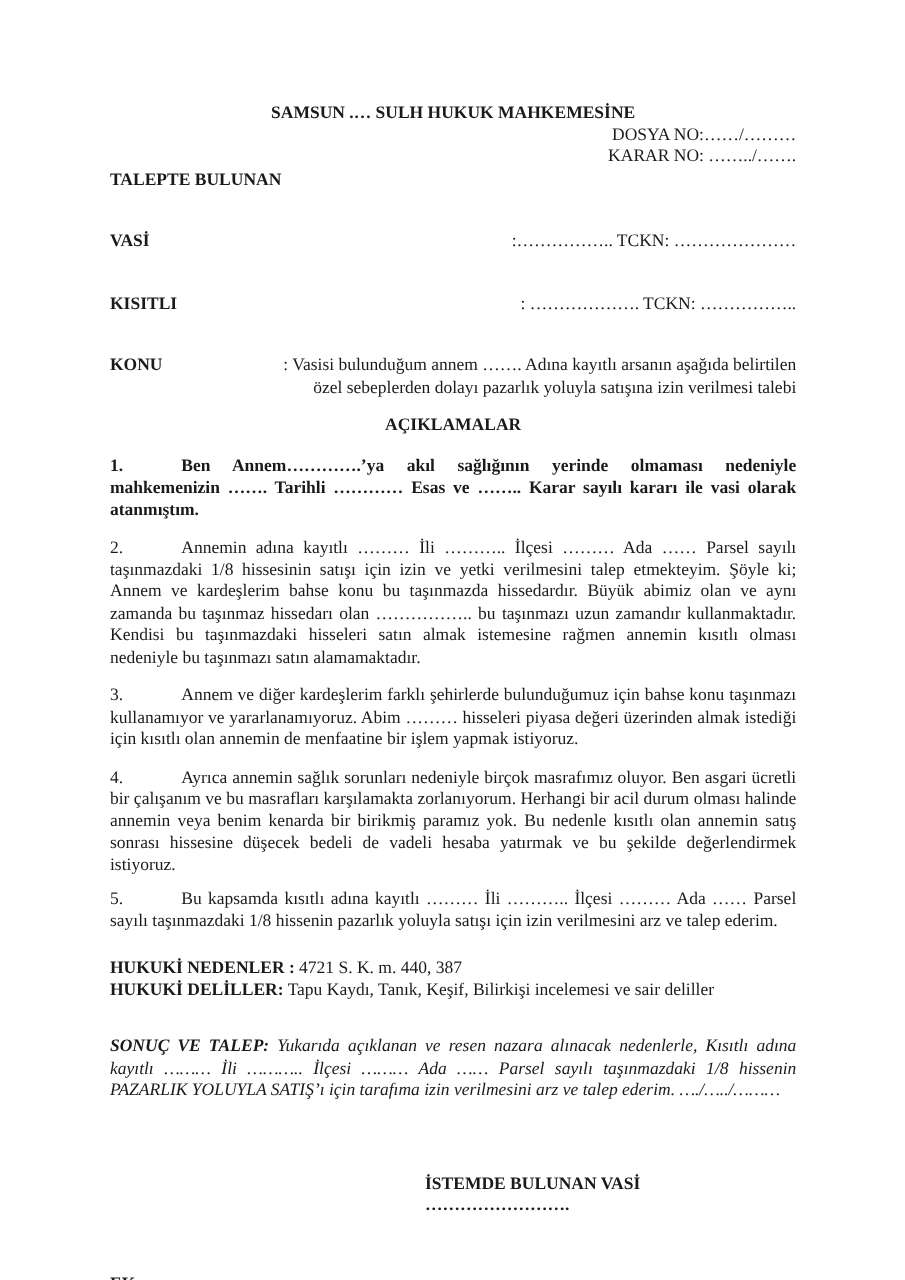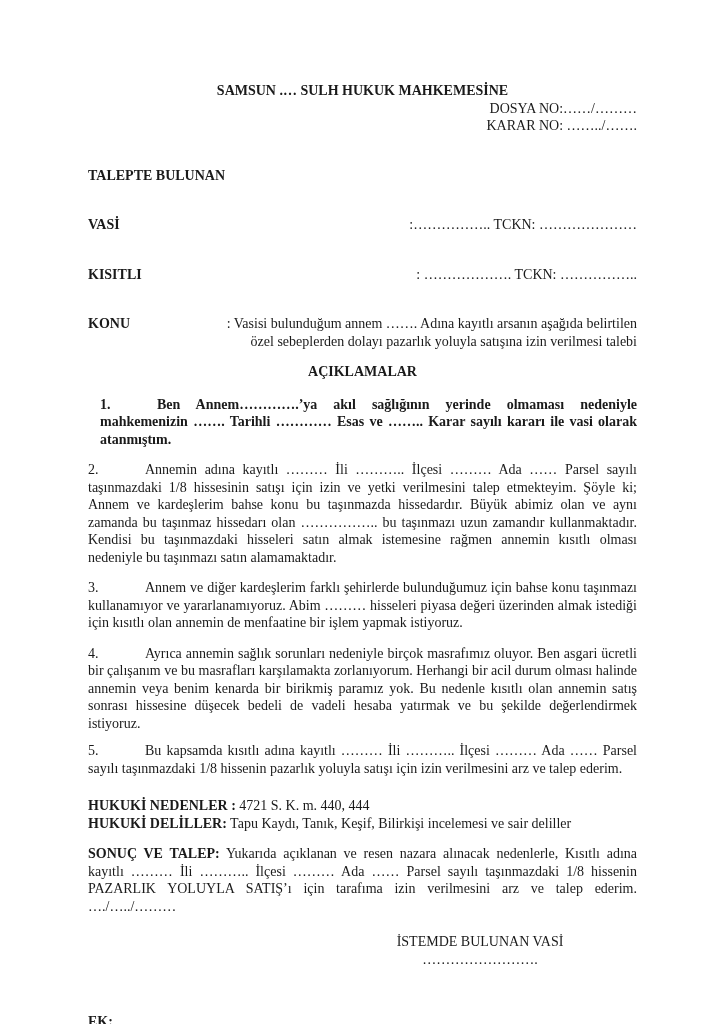--- a/index.html
+++ b/index.html
@@ -21,21 +21,21 @@
   .title {
     text-align: center;
     font-weight: bold;
   }
   .refs {
     text-align: right;
     font-weight: normal;
   }
   .section-heading {
     font-weight: bold;
-    margin-top: 32px;
+    margin-top: 1px;
   }
   .party-row { display: flex; margin-top: 32px; }
   .party-row .label {
     flex: 0 0 112px;
     font-weight: bold;
   }
   .party-row .value {
     flex: 1;
     padding-left: 7px;
     text-indent: -7px;
@@ -43,31 +43,30 @@
   }
   .center-heading {
     text-align: center;
     font-weight: bold;
     margin-top: 13px;
   }
   .para {
     text-align: justify;
     margin: 13px 0 0 0;
   }
-  .para.first { margin-top: 15px; font-weight: bold; margin-left: 12px; }
+  .para.first { margin-top: 15px; font-weight: bold; }
   .para.last-exp { margin-top: 10px; }
   .pnum { display: inline-block; width: 57px; }
   .legal-block { margin-top: 20px; }
   .legal-line { text-align: left; }
-  .conclusion { margin-top: 13px; }
+  .conclusion { margin-top: 28px; font-style: italic; }
   .signature {
-    margin: 18px 17px 0 auto;
+    margin: 57px 17px 0 auto;
     width: 280px;
-    text-align: center;
-    font-weight: normal;
+    font-weight: bold;
   }
   .attachments { margin-top: 45px; }
   .ek-heading { font-weight: bold; }
   .ek-item {
     display: flex;
     margin-top: 2px;
     padding-left: 36px;
   }
   .ek-item .bullet {
     flex: 0 0 28px;
@@ -109,21 +108,21 @@
 
   <p class="para"><span class="pnum">2.</span><span>Annemin adına kayıtlı ……… İli ……….. İlçesi ……… Ada …… Parsel sayılı taşınmazdaki 1/8 hissesinin satışı için izin ve yetki verilmesini talep etmekteyim. Şöyle ki; Annem ve kardeşlerim bahse konu bu taşınmazda hissedardır. Büyük abimiz olan ve aynı zamanda bu taşınmaz hissedarı olan …………….. bu taşınmazı uzun zamandır kullanmaktadır. Kendisi bu taşınmazdaki hisseleri satın almak istemesine rağmen annemin kısıtlı olması nedeniyle bu taşınmazı satın alamamaktadır.</span></p>
 
   <p class="para"><span class="pnum">3.</span><span>Annem ve diğer kardeşlerim farklı şehirlerde bulunduğumuz için bahse konu taşınmazı kullanamıyor ve yararlanamıyoruz. Abim ……… hisseleri piyasa değeri üzerinden almak istediği için kısıtlı olan annemin de menfaatine bir işlem yapmak istiyoruz.</span></p>
 
   <p class="para"><span class="pnum">4.</span><span>Ayrıca annemin sağlık sorunları nedeniyle birçok masrafımız oluyor. Ben asgari ücretli bir çalışanım ve bu masrafları karşılamakta zorlanıyorum. Herhangi bir acil durum olması halinde annemin veya benim kenarda bir birikmiş paramız yok. Bu nedenle kısıtlı olan annemin satış sonrası hissesine düşecek bedeli de vadeli hesaba yatırmak ve bu şekilde değerlendirmek istiyoruz.</span></p>
 
   <p class="para last-exp"><span class="pnum">5.</span><span>Bu kapsamda kısıtlı adına kayıtlı ……… İli ……….. İlçesi ……… Ada …… Parsel sayılı taşınmazdaki 1/8 hissenin pazarlık yoluyla satışı için izin verilmesini arz ve talep ederim.</span></p>
 
   <div class="legal-block">
-    <div class="legal-line"><span class="b">HUKUKİ NEDENLER :</span> <span>4721 S. K. m. 440, 444</span></div>
+    <div class="legal-line"><span class="b">HUKUKİ NEDENLER :</span> <span>4721 S. K. m. 440, 387</span></div>
     <div class="legal-line"><span class="b">HUKUKİ DELİLLER:</span> <span>Tapu Kaydı, Tanık, Keşif, Bilirkişi incelemesi ve sair deliller</span></div>
   </div>
 
   <p class="para conclusion"><span class="b">SONUÇ VE TALEP:</span> <span>Yukarıda açıklanan ve resen nazara alınacak nedenlerle, Kısıtlı adına kayıtlı ……… İli ……….. İlçesi ……… Ada …… Parsel sayılı taşınmazdaki 1/8 hissenin PAZARLIK YOLUYLA SATIŞ’ı için tarafıma izin verilmesini arz ve talep ederim. …./…../………</span></p>
 
   <div class="signature">
     <div>İSTEMDE BULUNAN VASİ</div>
     <div>…………………….</div>
   </div>
 

